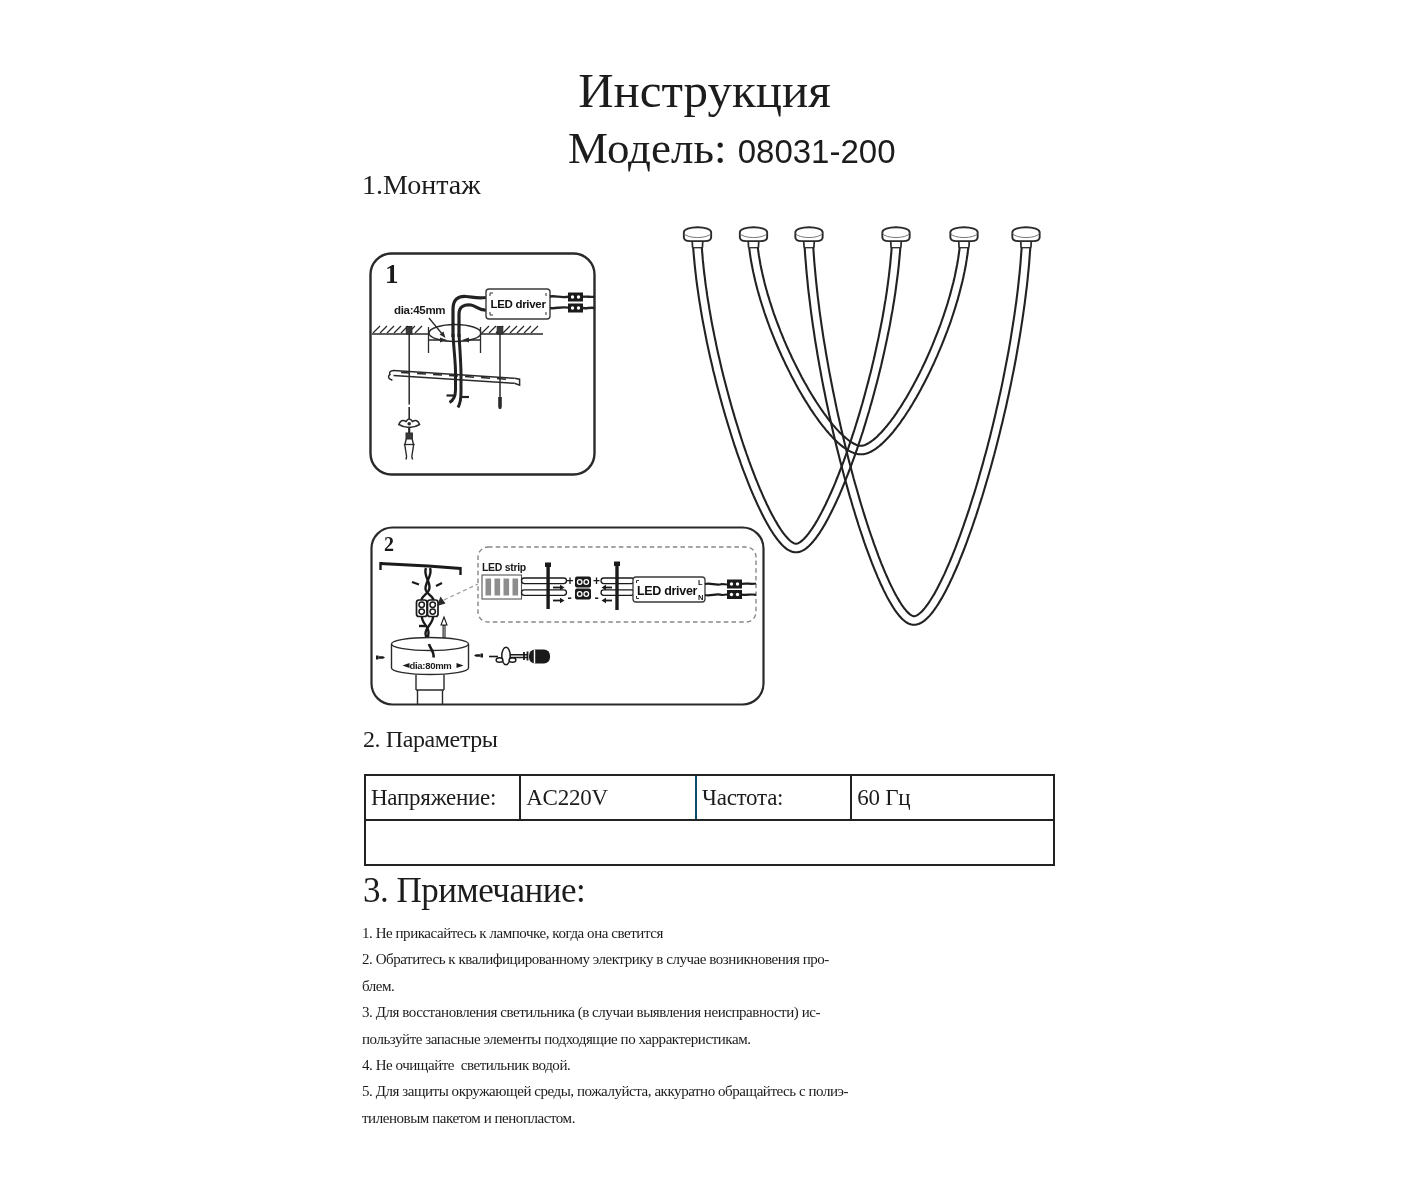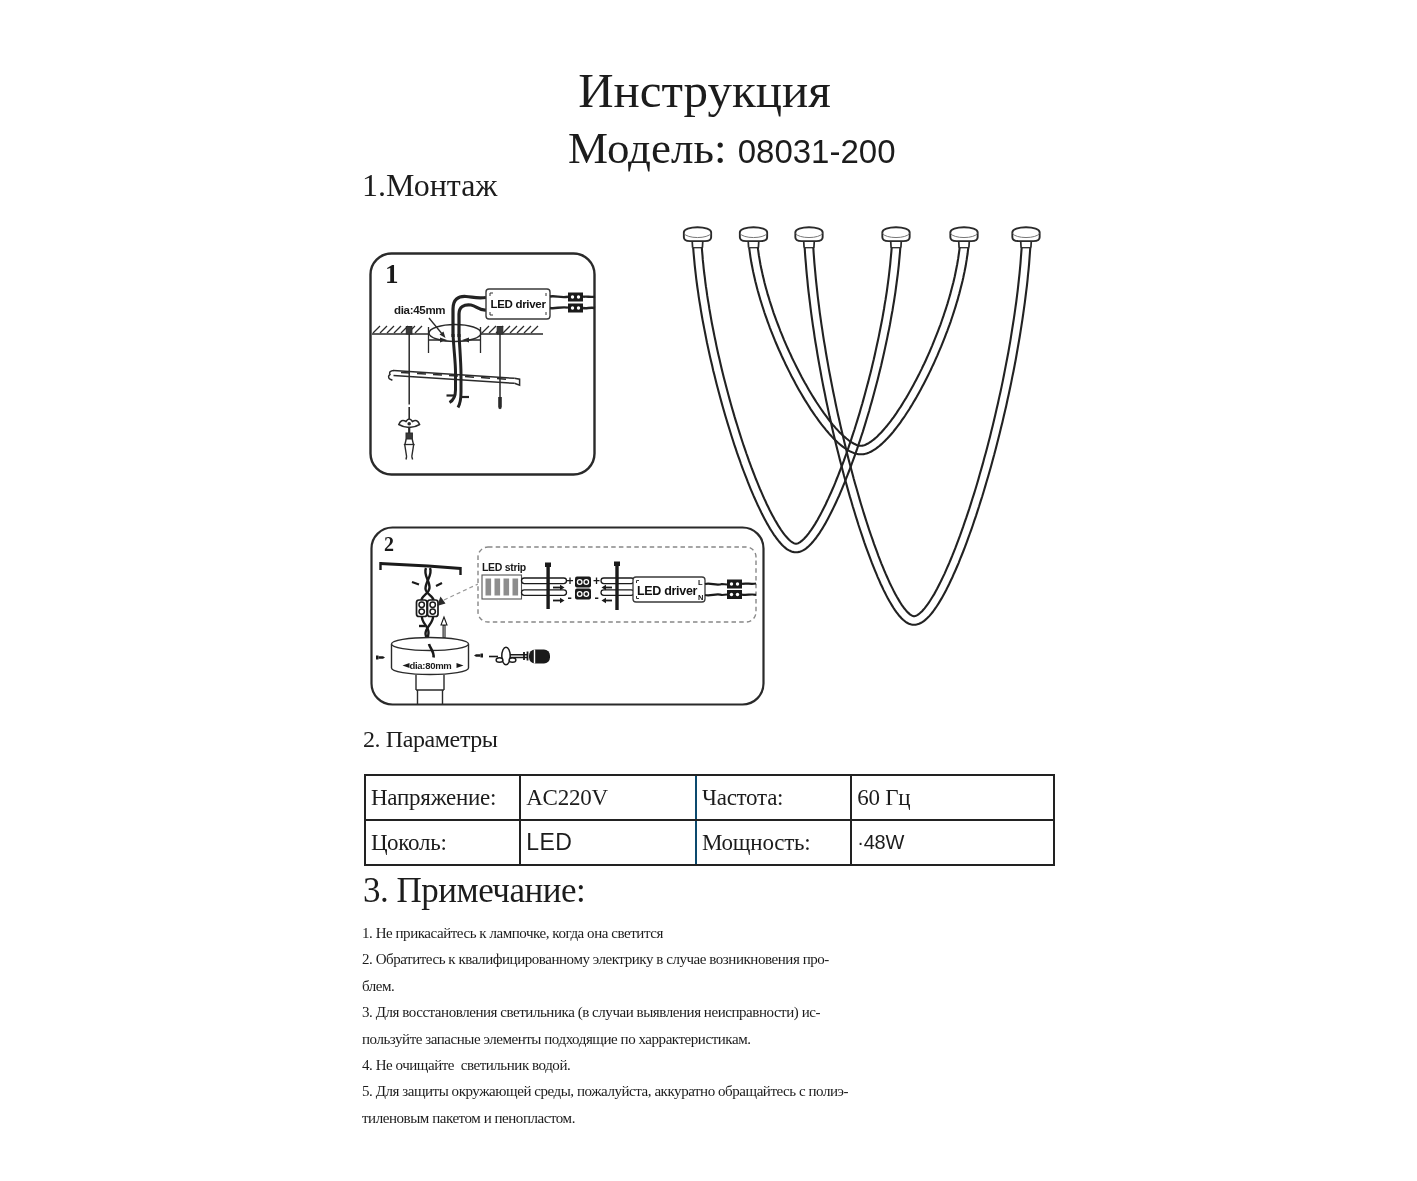--- a/index.html
+++ b/index.html
@@ -3,21 +3,21 @@
 <meta charset="utf-8">
 <style>
   html,body{margin:0;padding:0;}
   body{width:1417px;height:1181px;background:#ffffff;position:relative;overflow:hidden;
        font-family:"Liberation Serif", serif;color:#1c1c1c;}
   .abs{position:absolute;}
   .sans{font-family:"Liberation Sans", sans-serif;}
   #title1{top:66px;left:0;width:1409px;text-align:center;font-size:49px;line-height:49px;}
   #title2{top:126px;left:568px;font-size:45px;line-height:45px;}
   #title2 .num{font-size:33px;font-family:"Liberation Sans", sans-serif;letter-spacing:0px;}
-  #montag{top:171px;left:362px;font-size:32px;line-height:28px;}
+  #montag{top:171px;left:362px;font-size:28px;line-height:28px;}
   #param{top:725px;left:363px;font-size:24px;line-height:29px;letter-spacing:-0.4px;}
   #note{top:876px;left:363px;font-size:35px;line-height:29px;letter-spacing:-0.5px;}
   #notes{top:920px;left:362px;font-size:15px;line-height:26.4px;width:760px;letter-spacing:-0.45px;white-space:nowrap;}
   #ptable{position:absolute;top:774px;left:364px;width:687px;height:88px;border:2px solid #222;}
   #ptable .row{display:flex;height:43px;}
   #ptable .row1{border-bottom:2px solid #222;}
   #ptable .cell{font-size:23px;letter-spacing:-0.25px;padding-left:5px;display:flex;align-items:center;box-sizing:border-box;}
   #ptable .c1{width:164px;}
   #ptable .c2{width:188px;border-left:2px solid #222;}
   #ptable .c3{width:166px;border-left:2px solid #0c4a6e;}
@@ -250,30 +250,20 @@
 </svg>
 
 <div class="abs" id="param">2. Параметры</div>
 <div id="ptable">
  <div class="row row1">
   <div class="cell c1">Напряжение:</div>
   <div class="cell c2">AC220V</div>
   <div class="cell c3">Частота:</div>
   <div class="cell c4">60 Гц</div>
  </div>
- <div class="row">
-  <div class="cell c1">Цоколь:</div>
-  <div class="cell c2">
-        <span class="sans" style="font-size:23px;letter-spacing:0.5px;">LED</span>
-      </div>
-  <div class="cell c3">Мощность:</div>
-  <div class="cell c4">
-        <span class="sans" style="font-size:20px;">·48W</span>
-      </div>
- </div>
 </div>
 <div class="abs" id="note">3. Примечание:</div>
 <div class="abs" id="notes">1. Не прикасайтесь к лампочке, когда она светится<br>
 2. Обратитесь к квалифицированному электрику в случае возникновения про-<br>
 блем.<br>
 3. Для восстановления светильника (в случаи выявления неисправности) ис-<br>
 пользуйте запасные элементы подходящие по харрактеристикам.<br>
 4. Не очищайте&nbsp; светильник водой.<br>
 5. Для защиты окружающей среды, пожалуйста, аккуратно обращайтесь с полиэ-<br>
 тиленовым пакетом и пенопластом.</div>

